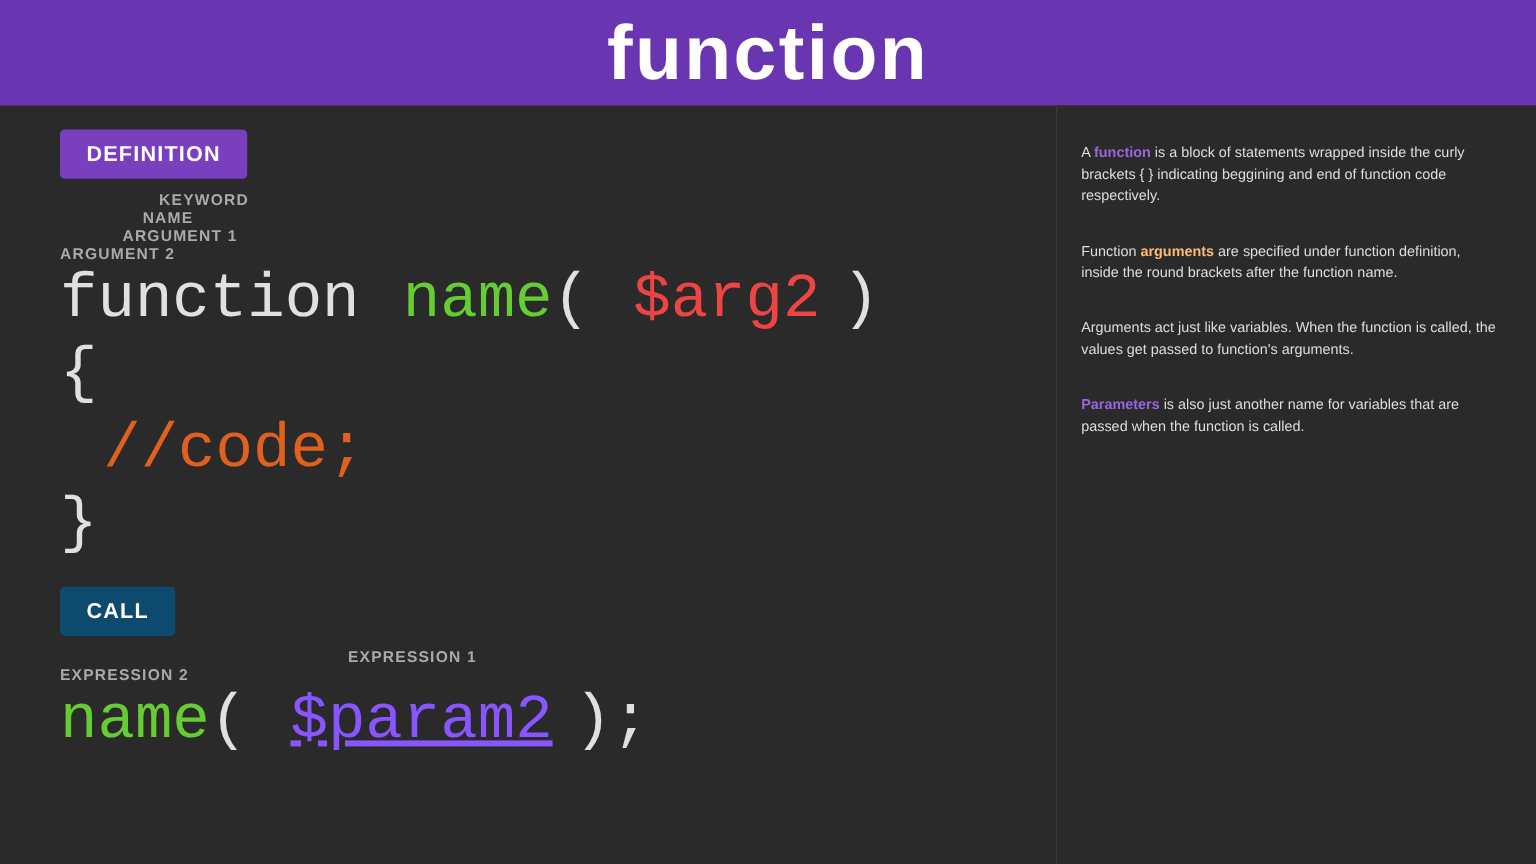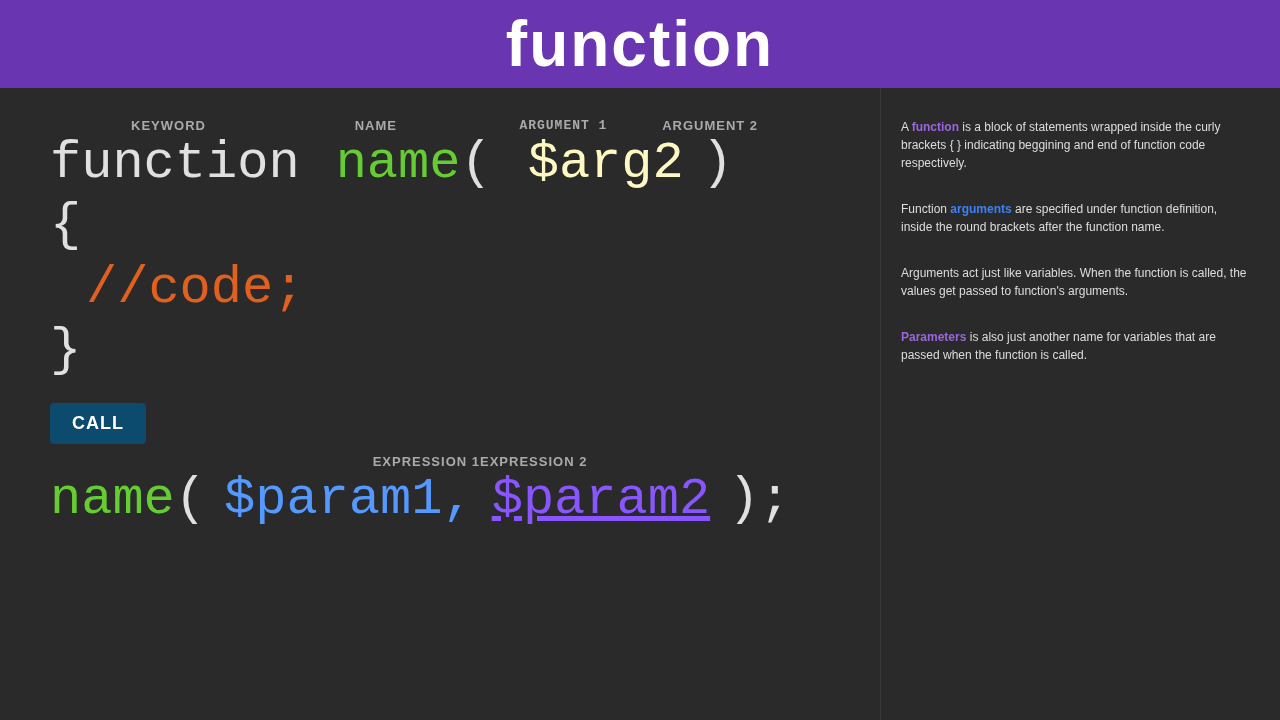--- a/index.html
+++ b/index.html
@@ -75,21 +75,21 @@
       line-height: 1.2;
       display: flex;
       align-items: baseline;
       flex-wrap: wrap;
     }
 
     .kw { color: #e0e0e0; }
     .fn-name { color: #66cc33; }
     .paren { color: #e0e0e0; }
     .arg1 { color: #5599ff; }
-    .arg2 { color: #fef9c3; }
+    .arg2 { color: #ef4444; }
     .brace { color: #e0e0e0; }
     .comment { color: #e06020; }
     .call-name { color: #66cc33; }
     .param1 { color: #5599ff; }
     .param2 { color: #8855ff; text-decoration: underline; }
     .semicolon { color: #e0e0e0; }
 
     
     #right-panel {
       flex: 1;
@@ -99,75 +99,76 @@
       font-size: 12px;
       line-height: 1.5;
       color: #dddddd;
     }
 
     .info-block {
       margin-bottom: 28px;
     }
 
     .highlight-purple { color: #9966dd; font-weight: 600; }
-    .highlight-blue { color: #3b82f6; font-weight: 600; text-align: center; }
+    .highlight-blue { color: #fdba74; font-weight: 600; text-align: center; }
 
     
     .sp { display: inline-block; width: 18px; }
     .sp2 { display: inline-block; width: 36px; }
 
     .def-section { margin-bottom: 20px; }
     .call-section { margin-top: 10px; }
 
     .labels-def {
       display: flex;
       padding-left: 0;
       margin-top: 8px;
       margin-bottom: 0;
+      flex-direction: column;
     }
 
     .label-keyword {
       width: 240px;
       text-align: center;
     }
     .label-name {
       width: 180px;
       text-align: center;
     }
     .label-arg1 {
       width: 200px;
       text-align: center;
-      font-family: Liberation Mono, monospace;
     }
     .label-arg2 {
       width: 170px;
       text-align: left;
     }
 
     .label-expr1 {
       margin-left: 240px;
       width: 190px;
-      text-align: right;
+      text-align: left;
     }
     .label-expr2 {
       width: 190px;
     }
   </style>
 </head>
 <body>
 
 <div id="header">
   <h1>function</h1>
 </div>
 
 <div id="main">
 
   <div id="left-panel">
 
     <div class="def-section">
+      <span class="badge badge-purple">DEFINITION</span>
 
       <div class="code-block">
 
         <div class="labels-def">
           <span class="label-item label-keyword">KEYWORD</span>
           <span class="label-item label-name">NAME</span>
           <span class="label-item label-arg1">ARGUMENT 1</span>
           <span class="label-item label-arg2">ARGUMENT 2</span>
         </div>
 
@@ -205,21 +206,20 @@
 
         <div class="labels-def">
           <span class="label-item label-expr1">EXPRESSION 1</span>
           <span class="label-item label-expr2">EXPRESSION 2</span>
         </div>
 
         <div class="code-line">
           <span class="call-name">name</span>
           <span class="paren">(</span>
           <span class="sp"></span>
-          <span class="param1">$param1,</span>
           <span class="sp"></span>
           <span class="param2">$param2</span>
           <span class="sp"></span>
           <span class="paren">)</span>
           <span class="semicolon">;</span>
         </div>
       </div>
     </div>
 
   </div>

